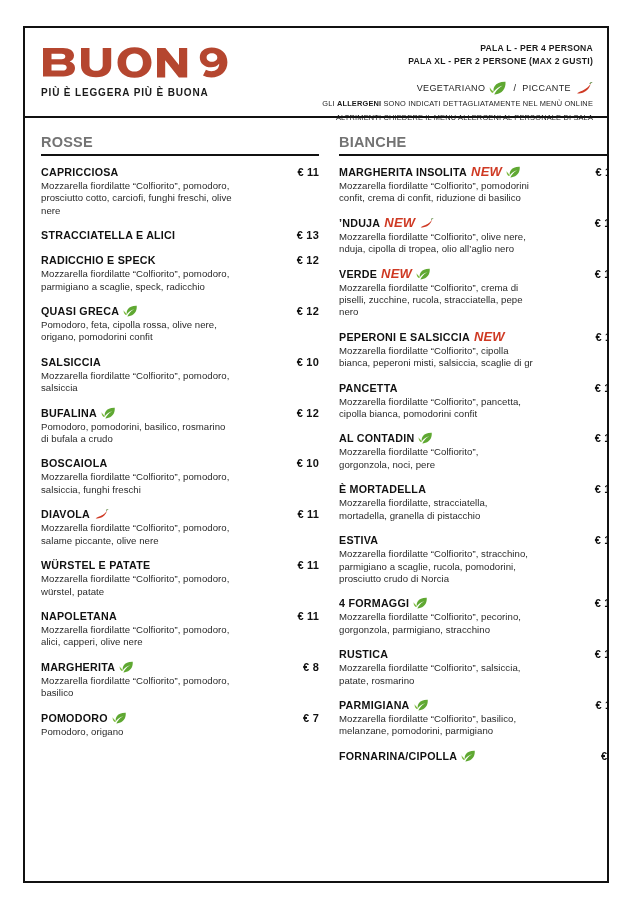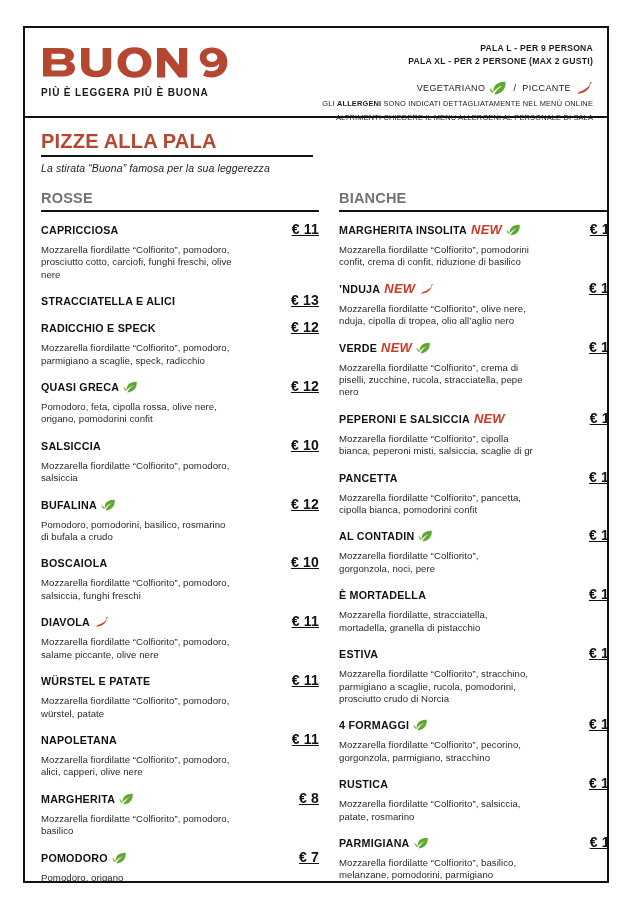--- a/index.html
+++ b/index.html
@@ -166,34 +166,33 @@
 
   .new-tag {
     color: #cf3a24;
     font-style: italic;
     font-weight: bold;
     font-size: 13px;
     letter-spacing: 0.2px;
   }
 
   .item-price {
-    font-size: 14px;
+    font-size: 11px;
     font-weight: bold;
     color: #111111;
     white-space: nowrap;
     flex: none;
     letter-spacing: 0.2px;
-    text-decoration: underline;
   }
 
   .item-desc {
     font-size: 9.6px;
     color: #2a2a2a;
     line-height: 12.4px;
-    margin-top: 7px;
+    margin-top: 1px;
     letter-spacing: 0.05px;
     max-width: 256px;
     white-space: pre-line;
   }
 
   
   .ico {
     display: inline-block;
     flex: none;
     line-height: 0;
@@ -222,21 +221,21 @@
             <path d="M116 2h8.4l13.6 17.1V2h8.2v29.5h-8.3L124.2 14.2v17.3H116V2z"></path>
 
             <path d="M170.6 1.6c9.2 0 15.8 5.8 15.8 14.6 0 9.1-6.6 15.2-16 15.2-3.2 0-6-0.7-8.4-2l2.9-5.6c1.6 0.9 3.4 1.4 5.4 1.4 4.8 0 7.9-2.9 7.9-7.5h-0.1c-1.7 2.3-4.5 3.6-8.1 3.6-6.5 0-11.2-4.1-11.2-9.9 0-5.9 4.9-9.8 11.8-9.8zm0.3 5.6c-3.2 0-5.3 1.8-5.3 4.3s2.1 4.3 5.3 4.3 5.4-1.8 5.4-4.3-2.2-4.3-5.4-4.3z"></path>
           </g>
         </svg>
       </div>
       <div class="brand-tagline">PIÙ È LEGGERA PIÙ È BUONA</div>
     </div>
 
     <div class="header-right">
-      <div class="hr-line1">PALA L - PER 9 PERSONA</div>
+      <div class="hr-line1">PALA L - PER 4 PERSONA</div>
       <div class="hr-line2">PALA XL - PER 2 PERSONE (MAX 2 GUSTI)</div>
 
       <div class="hr-legend">
         <span>VEGETARIANO</span>
         <span class="ico">
           <svg width="18" height="14" viewBox="0 0 18 14" aria-hidden="true">
             <path d="M16.5 0.8C11.6 0.6 7.6 2.2 5.6 5.2 4.4 7 4.2 9 4.8 10.6 6.8 8 10 5.8 13.6 4.6 10.6 6.4 8 8.8 6.3 11.6l-1.1 1.9 1.9-0.2C12.6 12.6 17 8.3 16.5 0.8z" fill="#5fa832"></path>
             <path d="M5.1 10.8C3.4 9.8 1.8 8.2 0.8 6.2c-0.3 2.2 0.6 4.4 2.4 5.7l1.9-1.1z" fill="#7dbb3f"></path>
           </svg>
         </span>
@@ -250,25 +249,20 @@
         </span>
       </div>
 
       <div class="hr-allerg">
         <span>GLI </span><b>ALLERGENI</b><span> SONO INDICATI DETTAGLIATAMENTE NEL MENÙ ONLINE</span>
       </div>
       <div class="hr-allerg">ALTRIMENTI CHIEDERE IL MENU ALLERGENI AL PERSONALE DI SALA</div>
     </div>
   </div>
 
-  <div class="title-block">
-    <div class="main-title">PIZZE ALLA PALA</div>
-    <div class="title-rule"></div>
-    <div class="subtitle">La stirata “Buona” famosa per la sua leggerezza</div>
-  </div>
 
   <div class="columns">
     <div class="col left">
       <div class="col-head">ROSSE</div>
       <div class="col-rule"></div>
       <div class="items">
           <div class="item">
             <div class="item-row">
               <div class="item-name">
                 <span>CAPRICCIOSA</span>

